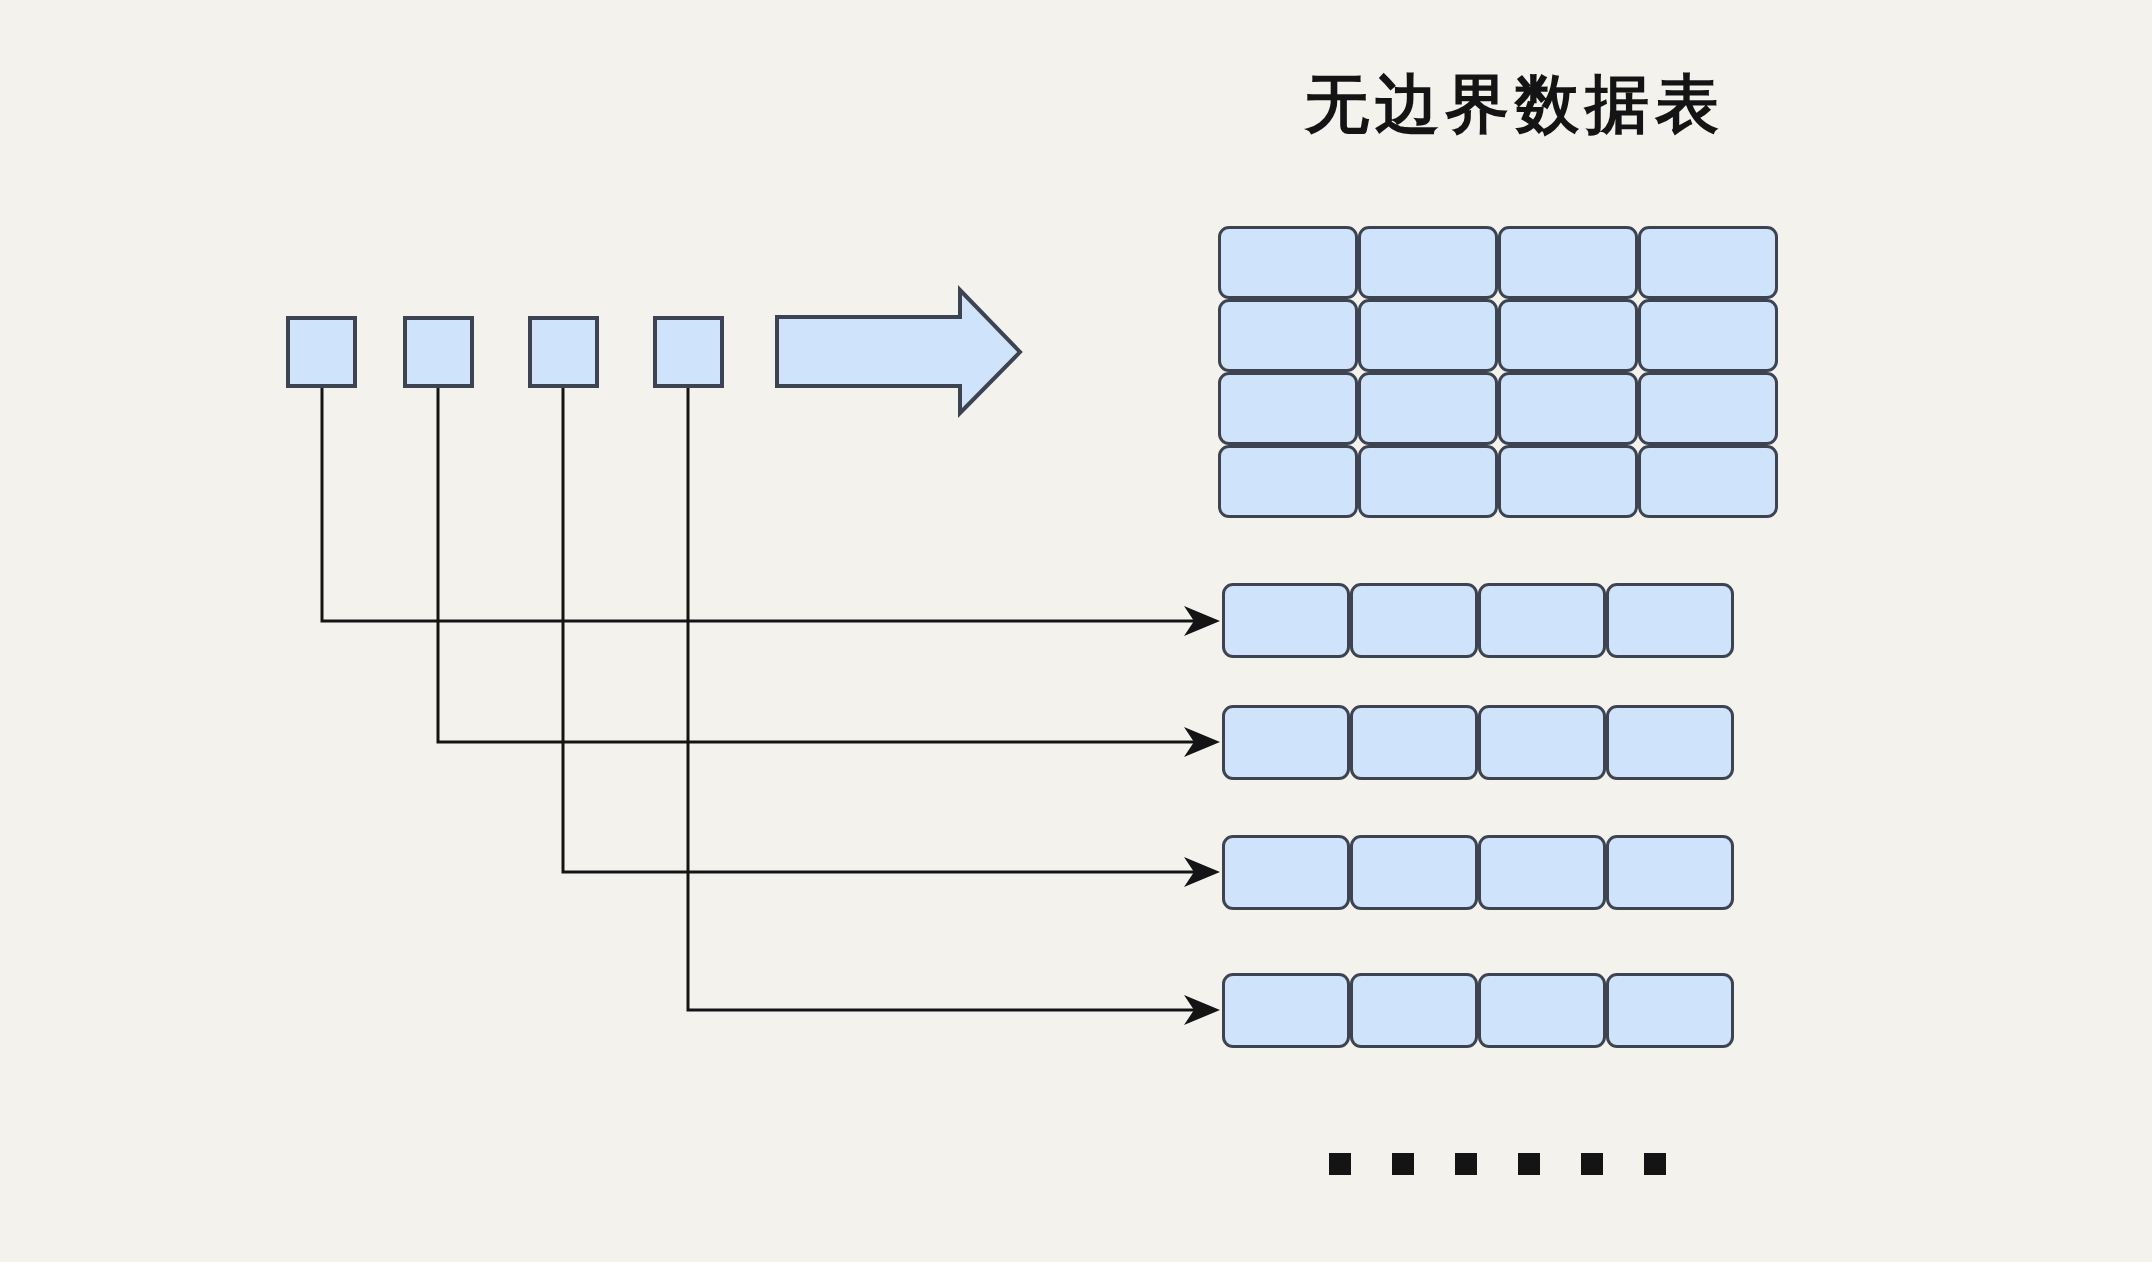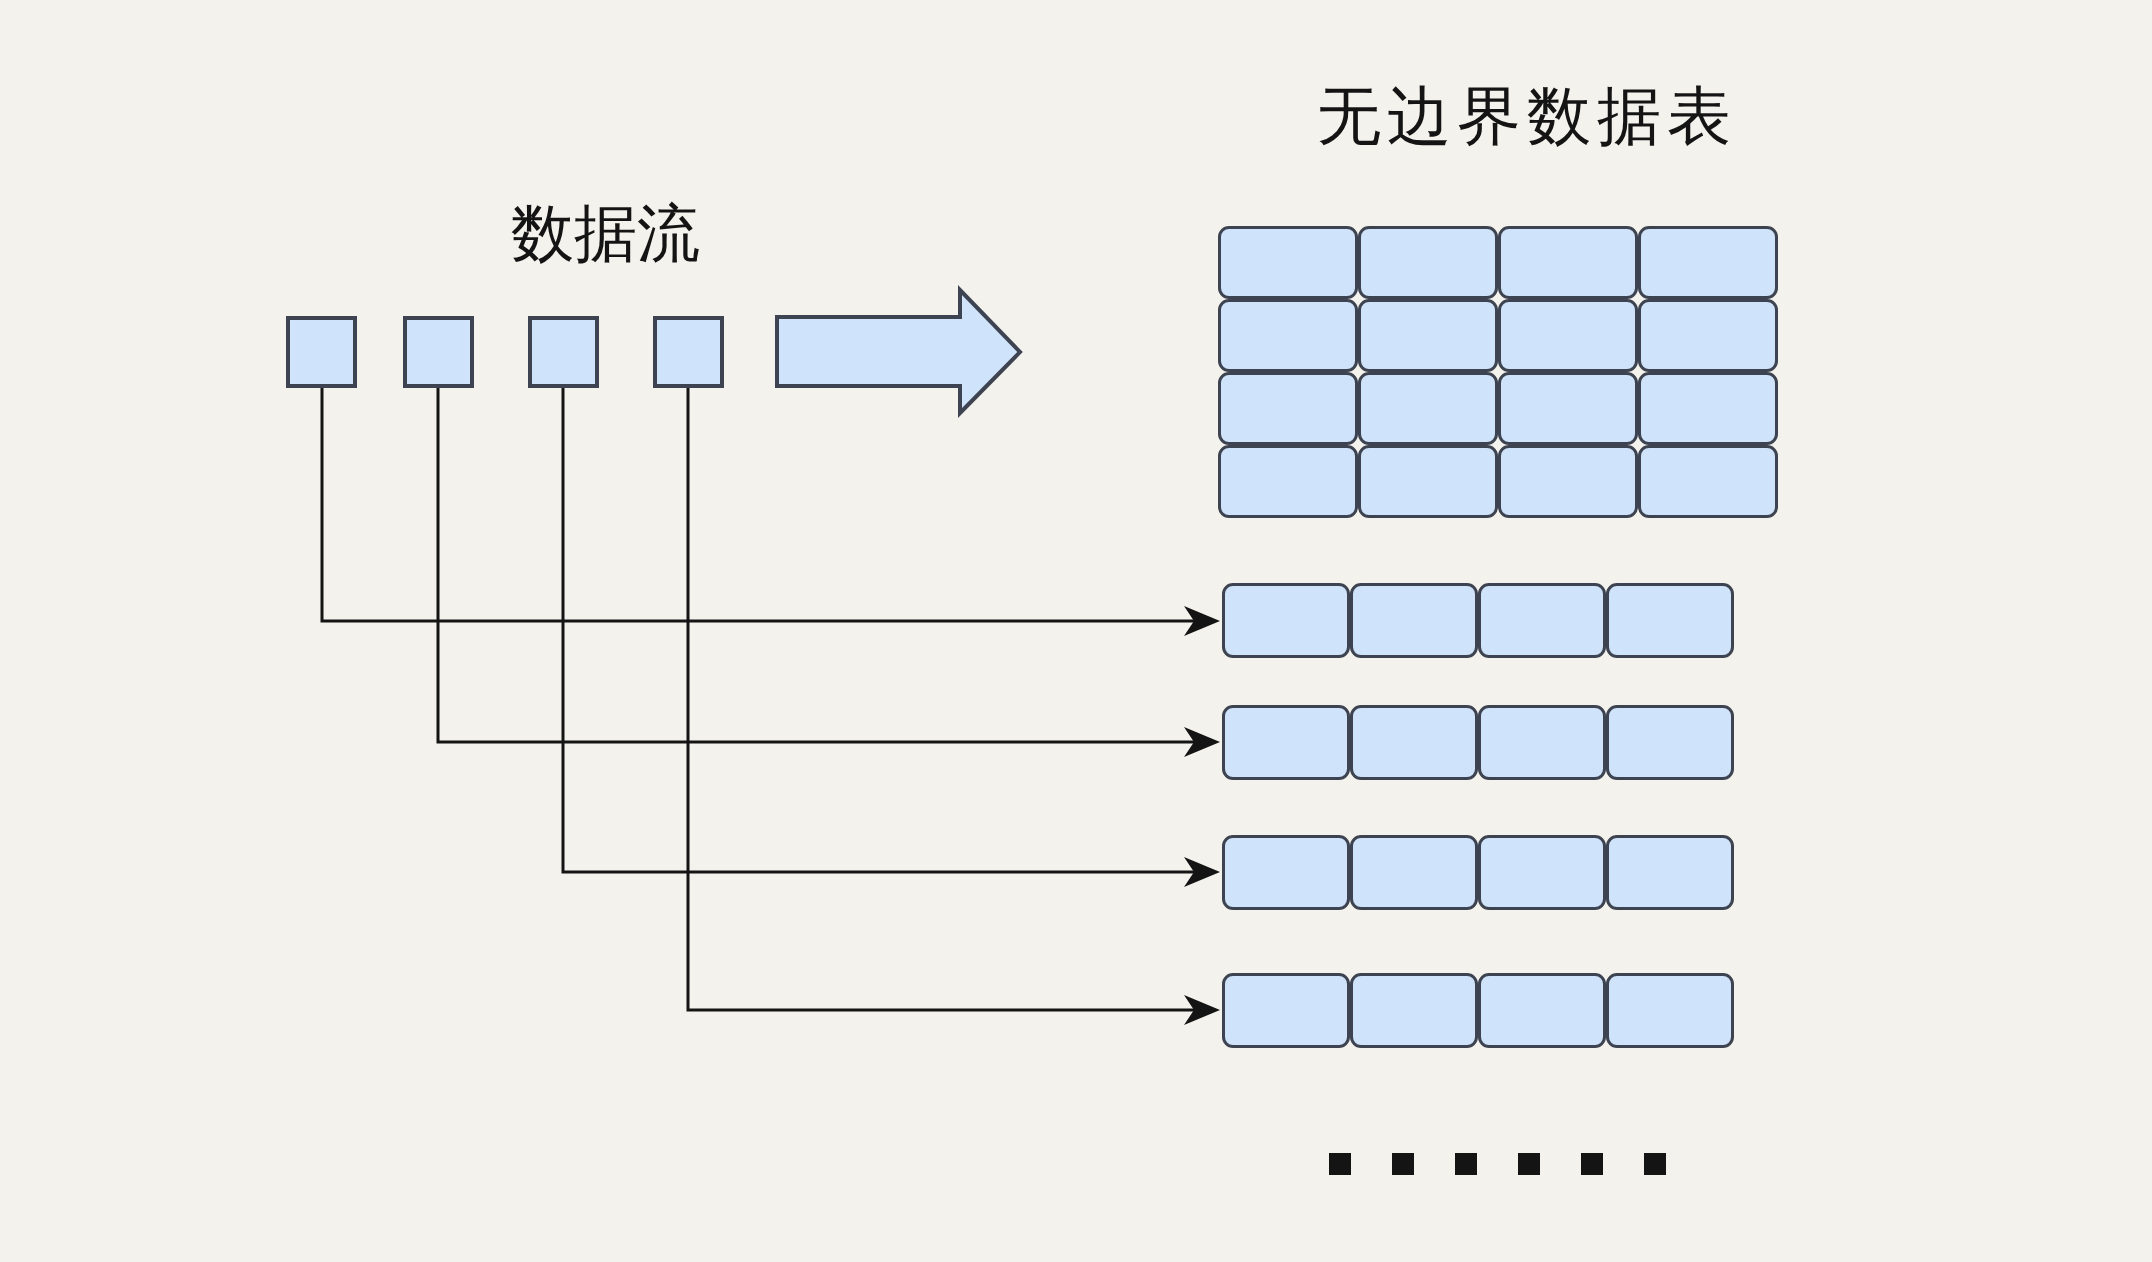--- a/index.html
+++ b/index.html
@@ -14,23 +14,23 @@
   body { background: var(--background); font-family: "Liberation Sans", "DejaVu Sans", sans-serif; }
   .canvas {
     position: relative;
     width: 2152px;
     height: 1262px;
     background: var(--background);
     overflow: hidden;
   }
   .title {
     position: absolute;
-    margin: 12px;
+    margin: 0;
     color: var(--text);
-    font-weight: normal;
+    font-weight: bold;
     line-height: 1;
     white-space: nowrap;
   }
   .stream-title { left: 499px; top: 190px; font-size: 63px; letter-spacing: 0px; }
   .table-title  { left: 1305px; top: 72px; font-size: 64px; letter-spacing: 6px; }
 
   svg.connector-layer {
     position: absolute;
     left: 0; top: 0;
     width: 2152px; height: 1262px;
@@ -109,21 +109,20 @@
     <path class="connector-path" d="M322 388 V621 H1196"></path>
     <polygon class="arrowhead" points="1220,621 1184,606 1194,621 1184,636"></polygon>
     <path class="connector-path" d="M438 388 V742 H1196"></path>
     <polygon class="arrowhead" points="1220,742 1184,727 1194,742 1184,757"></polygon>
     <path class="connector-path" d="M563 388 V872 H1196"></path>
     <polygon class="arrowhead" points="1220,872 1184,857 1194,872 1184,887"></polygon>
     <path class="connector-path" d="M688 388 V1010 H1196"></path>
     <polygon class="arrowhead" points="1220,1010 1184,995 1194,1010 1184,1025"></polygon>
   </svg>
 
-  <h1 class="title stream-title">数据流</h1>
 
   <h1 class="title table-title">无边界数据表</h1>
 
   <div class="stream-squares">
     <div class="stream-square"></div>
   <div class="stream-square"></div>
       <div class="stream-square"></div>
       <div class="stream-square"></div>
     </div>
 

